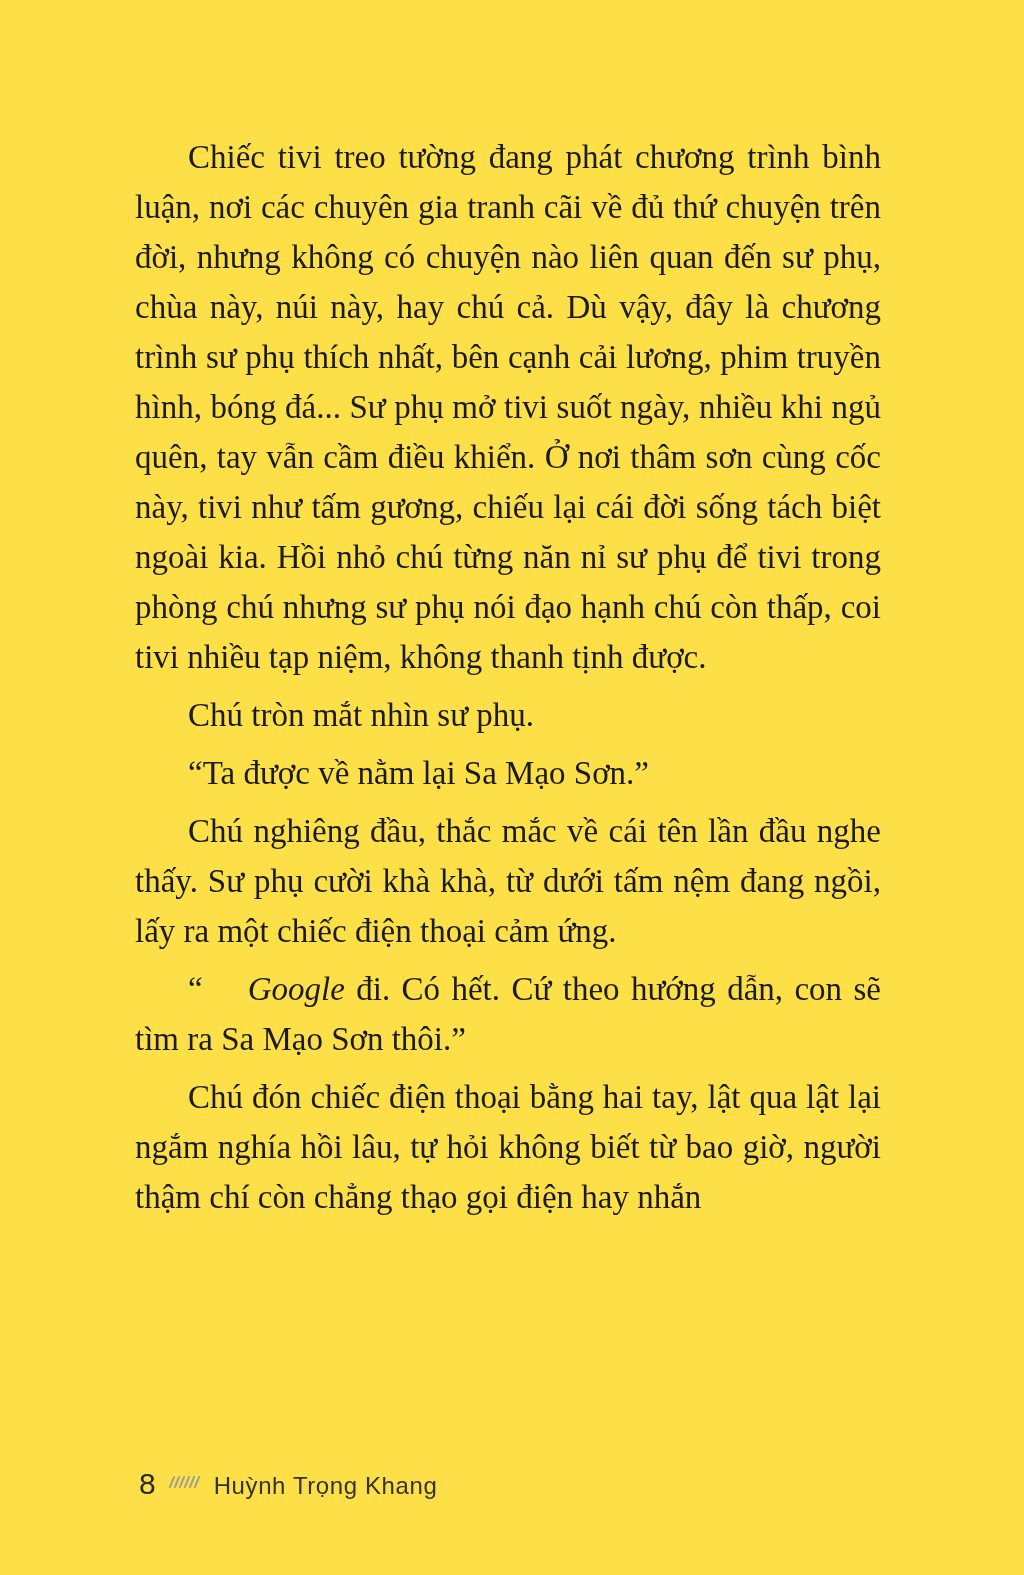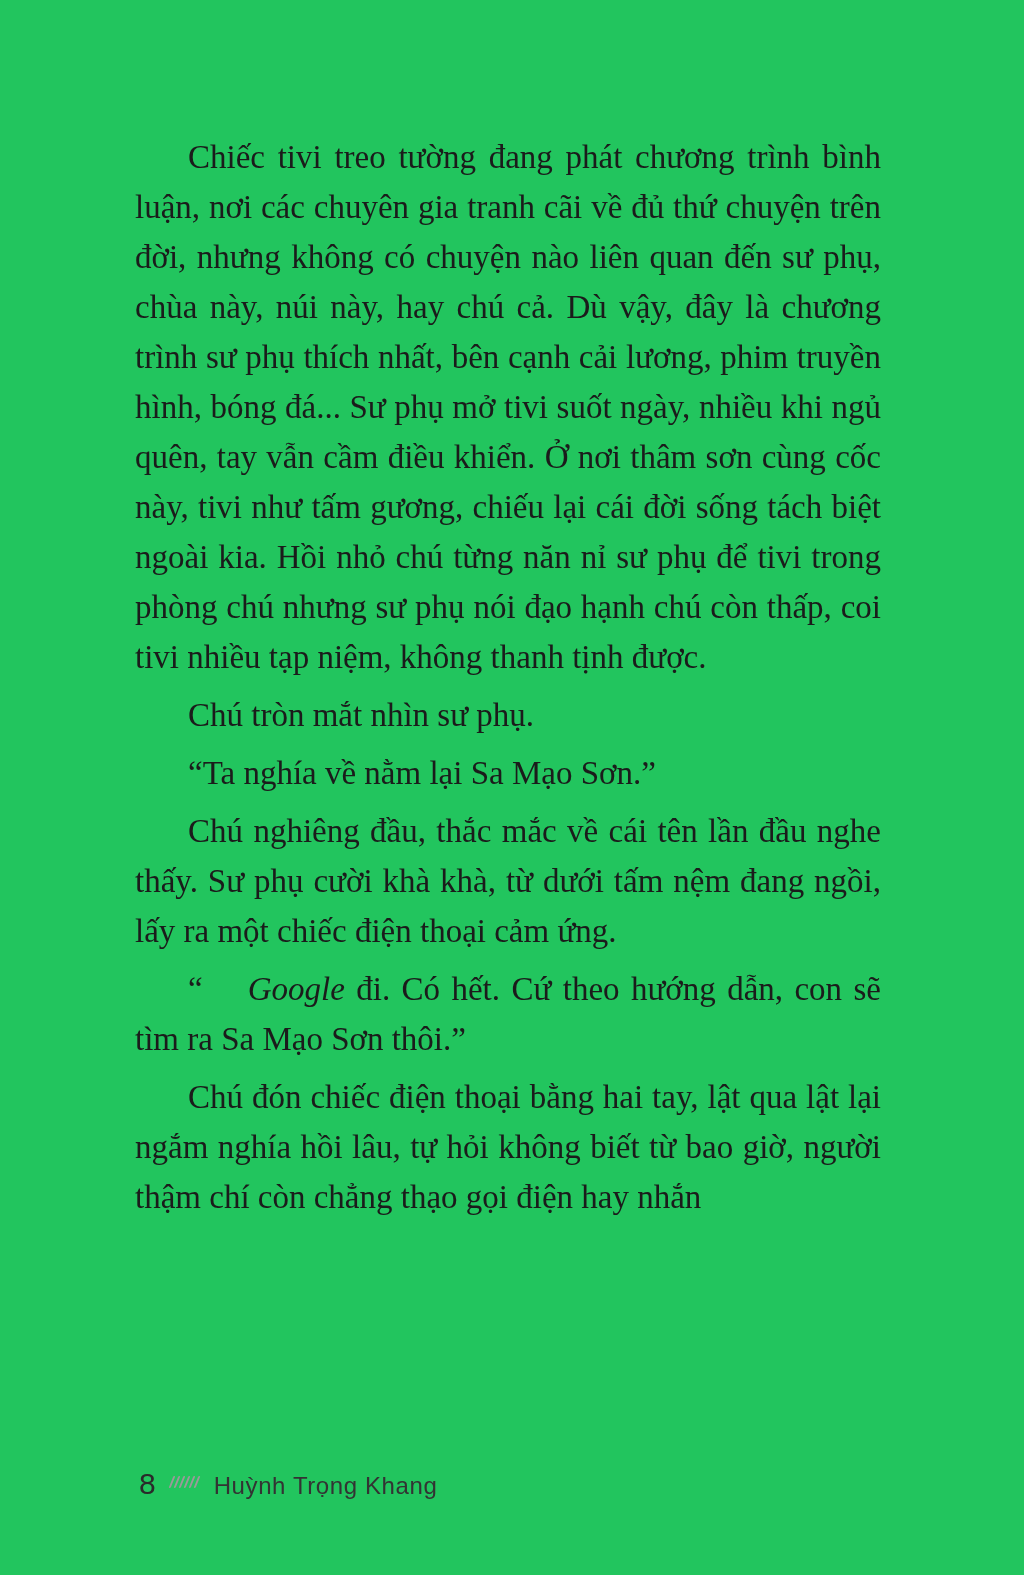--- a/index.html
+++ b/index.html
@@ -10,21 +10,21 @@
   body {
     width: 1024px;
     height: 1575px;
     position: relative;
     overflow: hidden;
     font-family: "Liberation Serif", "DejaVu Serif", serif;
   }
   .page {
     position: absolute;
     inset: 0;
-    background: #22c55e;
+    background: #fde047;
   }
   .body-text {
     position: absolute;
     top: 132px;
     left: 135px;
     width: 746px;
     color: #1b1b1b;
     font-size: 33px;
     line-height: 50px;
     text-align: justify;
@@ -79,21 +79,21 @@
   }
 </style>
 </head>
 <body>
 
 <main class="page">
 
   <section class="body-text">
       <p><span>Chiếc tivi treo tường đang phát chương trình bình luận, nơi các chuyên gia tranh cãi về đủ thứ chuyện trên đời, nhưng không có chuyện nào liên quan đến sư phụ, chùa này, núi này, hay chú cả. Dù vậy, đây là chương trình sư phụ thích nhất, bên cạnh cải lương, phim truyền hình, bóng đá... Sư phụ mở tivi suốt ngày, nhiều khi ngủ quên, tay vẫn cầm điều khiển. Ở nơi thâm sơn cùng cốc này, tivi như tấm gương, chiếu lại cái đời sống tách biệt ngoài kia. Hồi nhỏ chú từng năn nỉ sư phụ để tivi trong phòng chú nhưng sư phụ nói đạo hạnh chú còn thấp, coi tivi nhiều tạp niệm, không thanh tịnh được.</span></p>
       <p><span>Chú tròn mắt nhìn sư phụ.</span></p>
-      <p><span>“Ta nghía về nằm lại Sa Mạo Sơn.”</span></p>
+      <p><span>“Ta được về nằm lại Sa Mạo Sơn.”</span></p>
       <p><span>Chú nghiêng đầu, thắc mắc về cái tên lần đầu nghe thấy. Sư phụ cười khà khà, từ dưới tấm nệm đang ngồi, lấy ra một chiếc điện thoại cảm ứng.</span></p>
       <p><span>“</span><span class="italic">Google</span><span> đi. Có hết. Cứ theo hướng dẫn, con sẽ tìm ra Sa Mạo Sơn thôi.”</span></p>
       <p><span>Chú đón chiếc điện thoại bằng hai tay, lật qua lật lại ngắm nghía hồi lâu, tự hỏi không biết từ bao giờ, người thậm chí còn chẳng thạo gọi điện hay nhắn</span></p>
     </section>
 
   <footer class="footer">
     <span class="page-num">8</span>
     <span class="ticks">
       <i></i>
         <i></i>

